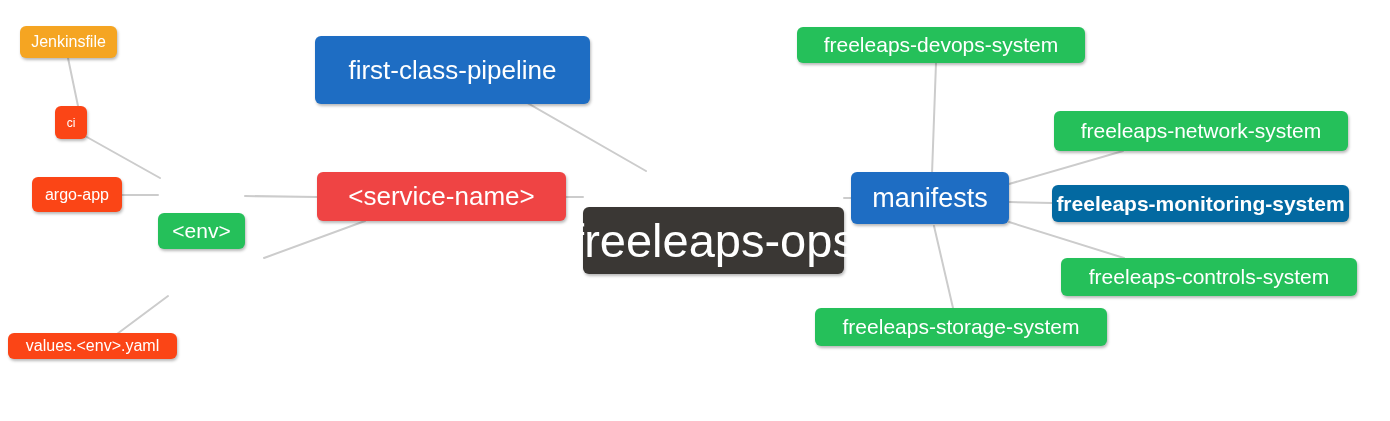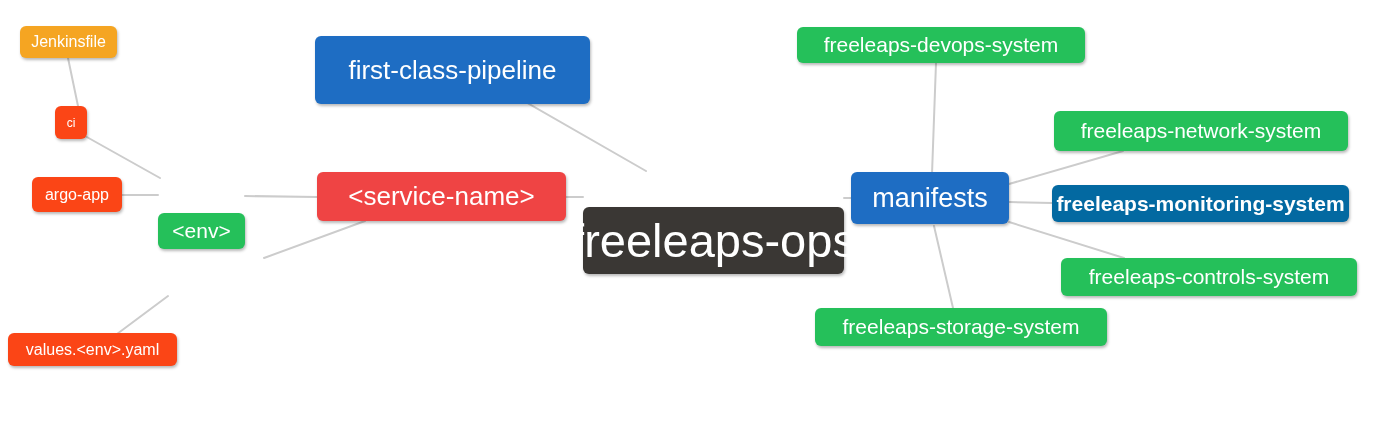--- a/index.html
+++ b/index.html
@@ -61,21 +61,21 @@
       <line x1="1009" y1="184" x2="1123" y2="151" stroke="#cccccc" stroke-width="2" stroke-linecap="round"></line>
       <line x1="1009" y1="202" x2="1052" y2="203" stroke="#cccccc" stroke-width="2" stroke-linecap="round"></line>
       <line x1="1009" y1="222" x2="1124" y2="258" stroke="#cccccc" stroke-width="2" stroke-linecap="round"></line>
       <line x1="934" y1="226" x2="953" y2="308" stroke="#cccccc" stroke-width="2" stroke-linecap="round"></line>
     </svg>
   <div class="node-layer" id="node-layer">
       <div class="node" style="left: 20px; top: 26px; width: 97px; height: 32px; font-size: 16px; background: rgb(245, 165, 34);">Jenkinsfile</div>
       <div class="node" style="left: 55px; top: 106px; width: 32px; height: 33px; font-size: 12px; background: rgb(251, 69, 22);">ci</div>
       <div class="node" style="left: 32px; top: 177px; width: 90px; height: 35px; font-size: 16px; background: rgb(251, 69, 22);">argo-app</div>
       <div class="node" style="left: 158px; top: 177px; width: 87px; height: 36px; font-size: 21px; background: rgb(37, 192, 90); margin-top: 36px;">&lt;env&gt;</div>
-      <div class="node" style="left: 8px; top: 333px; width: 169px; height: 33px; font-size: 16px; background: rgb(251, 69, 22);">values.&lt;env&gt;.yaml</div>
+      <div class="node" style="left: 8px; top: 333px; width: 169px; height: 26px; font-size: 16px; background: rgb(251, 69, 22);">values.&lt;env&gt;.yaml</div>
       <div class="node" style="left: 315px; top: 36px; width: 275px; height: 68px; font-size: 26px; background: rgb(30, 109, 195);">first-class-pipeline</div>
       <div class="node" style="left: 317px; top: 172px; width: 249px; height: 49px; font-size: 26px; background: #ef4444; text-align: right;">&lt;service-name&gt;</div>
       <div class="node" style="left: 583px; top: 171px; width: 261px; height: 67px; font-size: 47px; background: rgb(58, 55, 52); margin-top: 36px;">freeleaps-ops</div>
       <div class="node" style="left: 851px; top: 172px; width: 158px; height: 52px; font-size: 27px; background: rgb(30, 109, 195);">manifests</div>
       <div class="node" style="left: 797px; top: 27px; width: 288px; height: 36px; font-size: 21px; background: rgb(37, 192, 90);">freeleaps-devops-system</div>
       <div class="node" style="left: 1054px; top: 111px; width: 294px; height: 40px; font-size: 21px; background: rgb(37, 192, 90);">freeleaps-network-system</div>
       <div class="node" style="left: 1052px; top: 185px; width: 297px; height: 37px; font-size: 21px; background: #0369a1; font-weight: bold;">freeleaps-monitoring-system</div>
       <div class="node" style="left: 1061px; top: 258px; width: 296px; height: 38px; font-size: 21px; background: rgb(37, 192, 90);">freeleaps-controls-system</div>
       <div class="node" style="left: 815px; top: 308px; width: 292px; height: 38px; font-size: 21px; background: rgb(37, 192, 90);">freeleaps-storage-system</div>
     </div>

